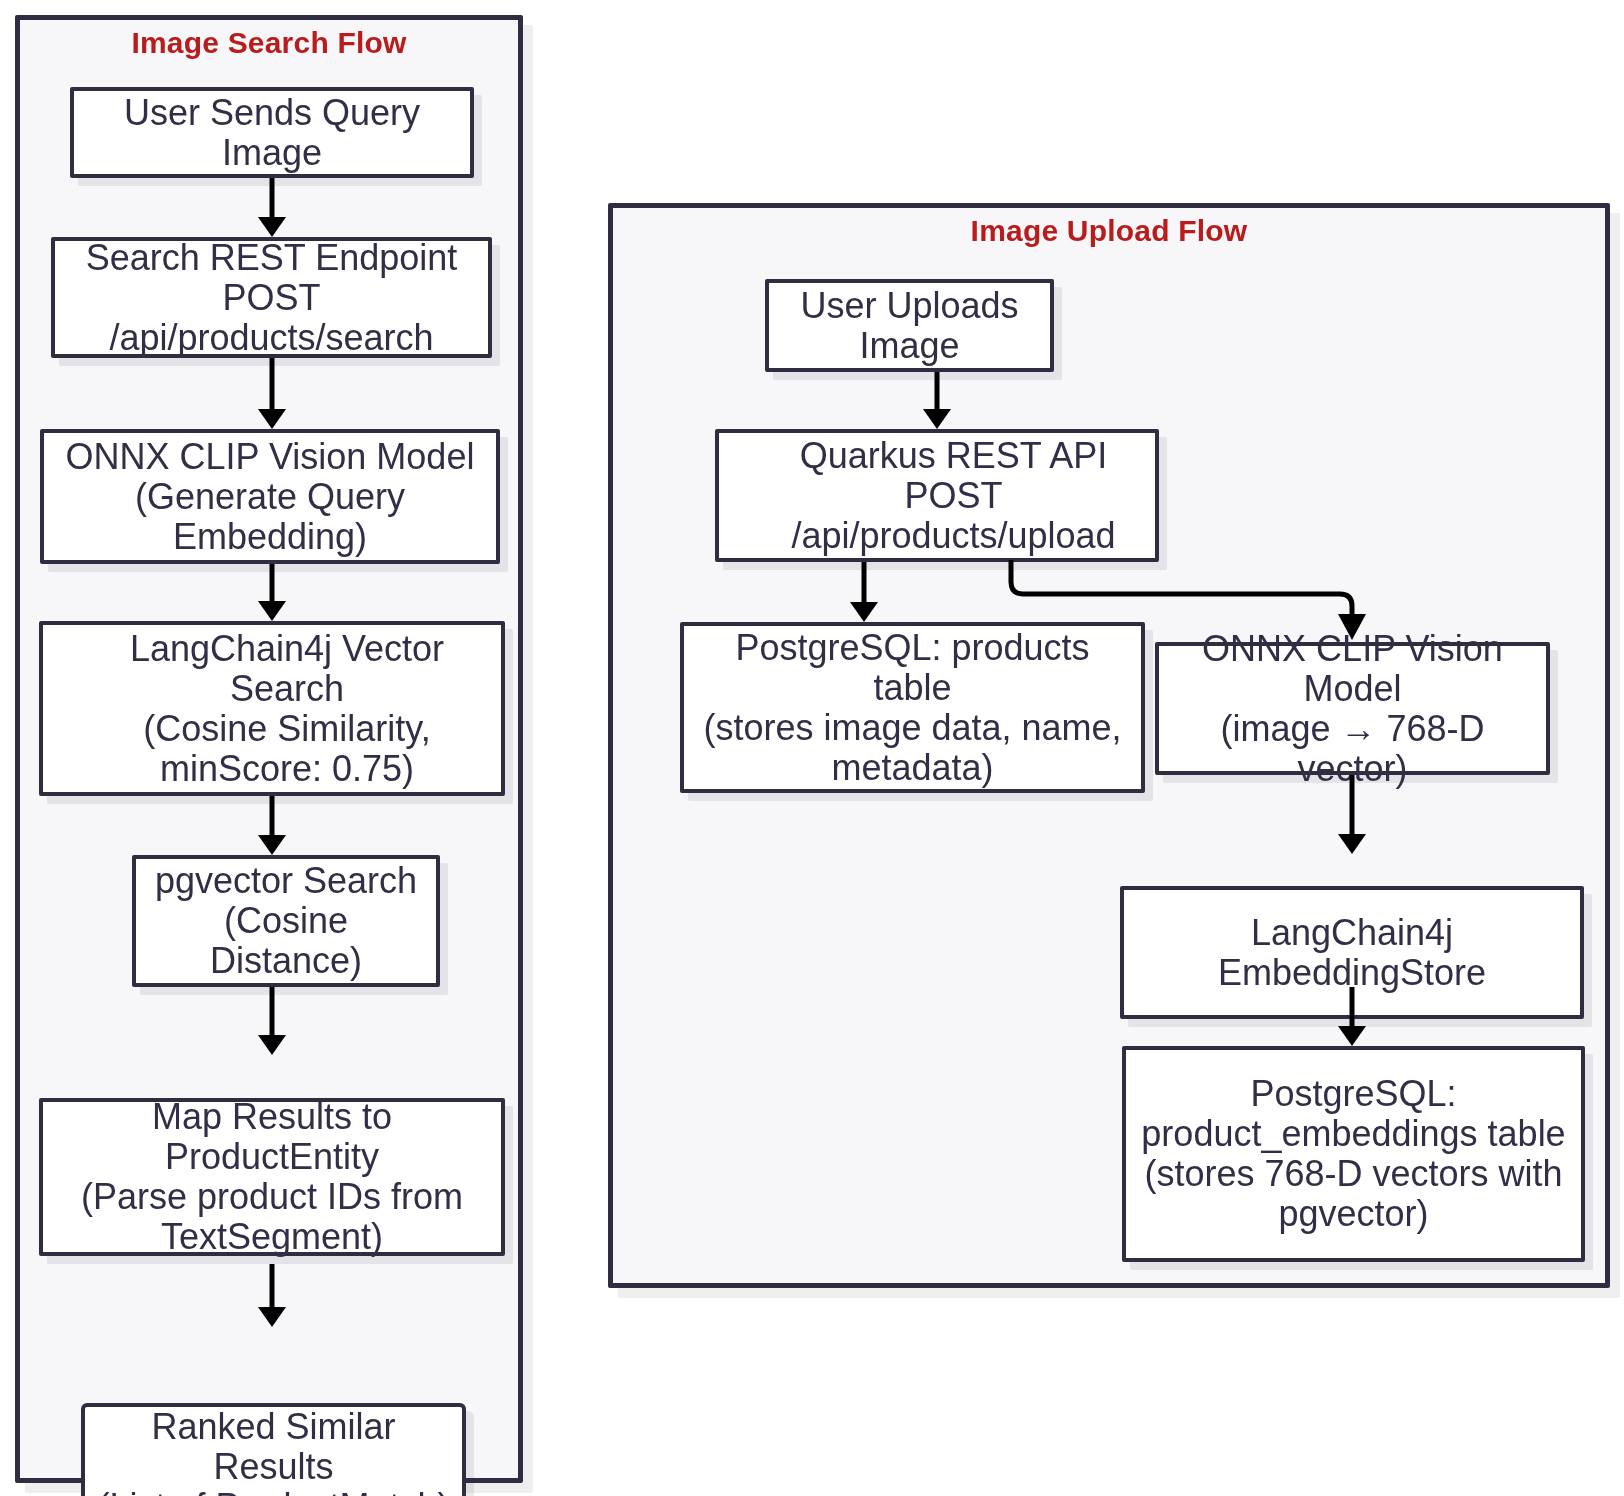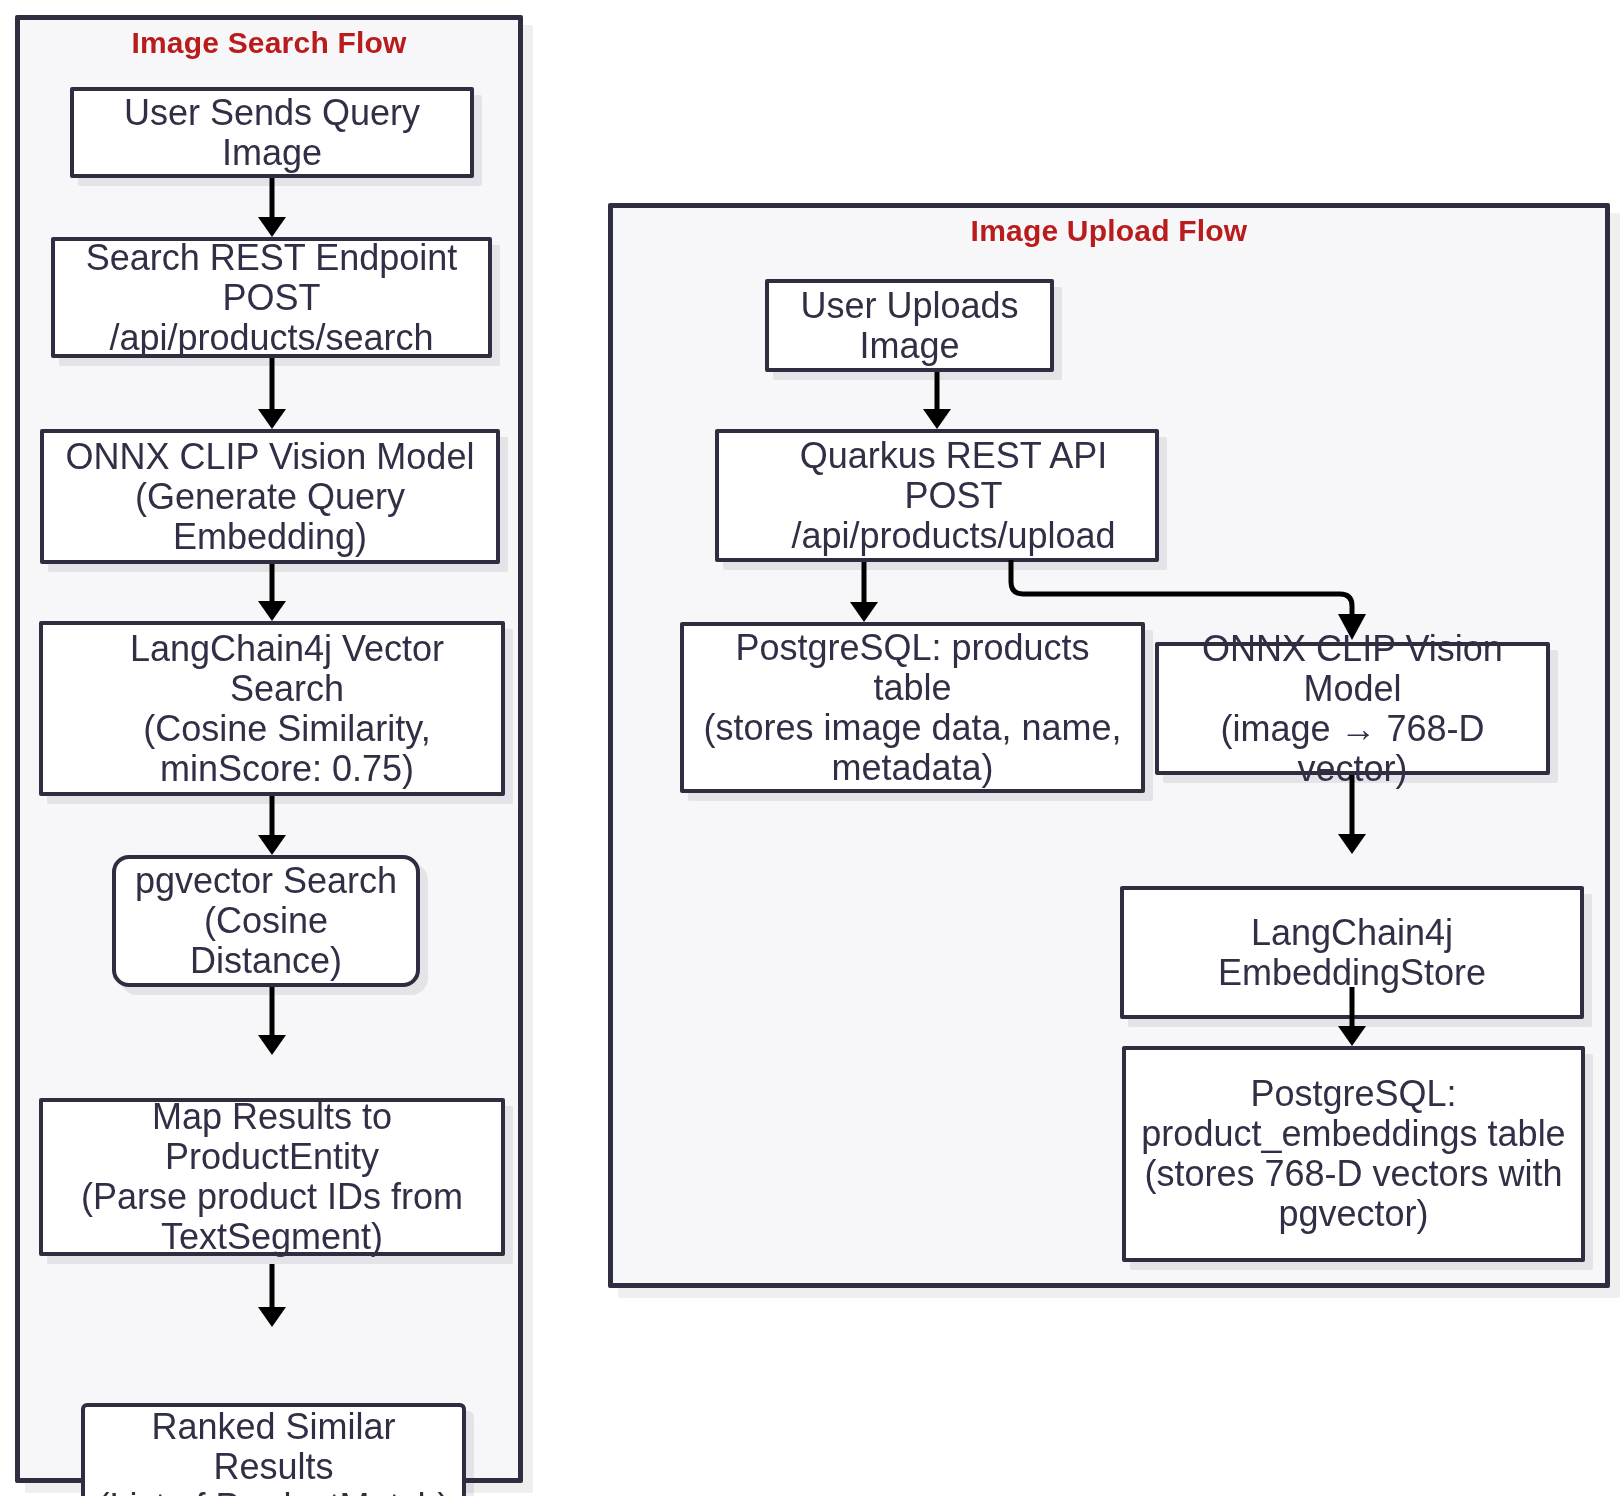--- a/index.html
+++ b/index.html
@@ -69,21 +69,21 @@
 
 <div class="node" style="left:39px;top:621px;width:466px;height:175px;padding-left:40px;">LangChain4j Vector Search
 (Cosine Similarity,
 minScore: 0.75)</div>
 
 <div class="arrow-v" style="left:258px;top:796px;height:59px;">
   <div class="shaft"></div>
   <div class="head"></div>
 </div>
 
-<div class="node" style="left:112px;top:855px;width:308px;height:132px;border-radius:17px;">pgvector Search
+<div class="node" style="left:132px;top:855px;width:308px;height:132px;">pgvector Search
 (Cosine Distance)</div>
 
 <div class="arrow-v" style="left:258px;top:987px;height:68px;">
   <div class="shaft"></div>
   <div class="head"></div>
 </div>
 
 <div class="node" style="left:39px;top:1098px;width:466px;height:158px;">Map Results to
 ProductEntity
 (Parse product IDs from

